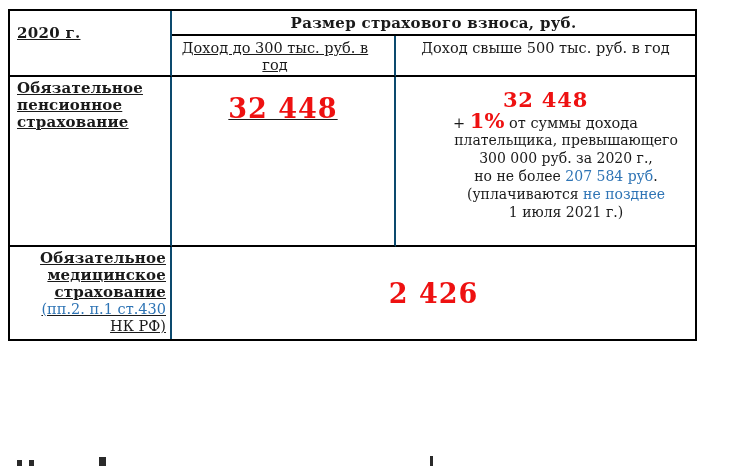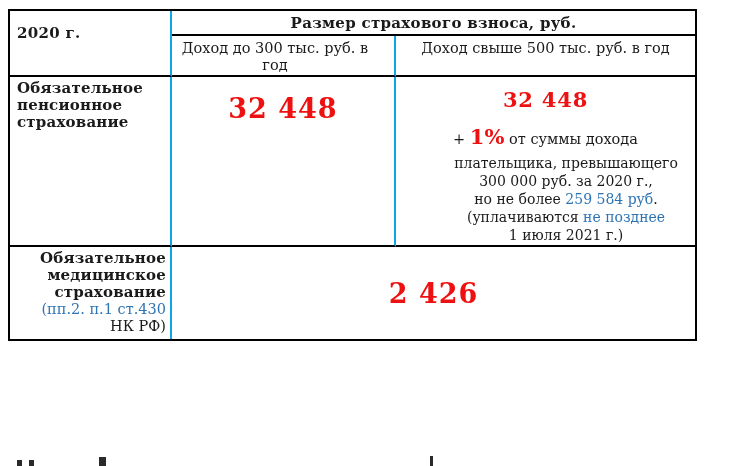--- a/index.html
+++ b/index.html
@@ -15,38 +15,38 @@
   .main-table{
     position:absolute;left:8px;top:9px;
     width:685px;box-sizing:content-box;
     border:2px solid #000;
     display:grid;
     grid-template-columns:162px 224px 1fr;
     grid-template-rows:25px 41px 170px 92px;
     background:#fff;
   }
   .cell{box-sizing:border-box;overflow:hidden;}
-  .b-r{border-right:2px solid #0ea5e9;}
+  .b-r{border-right:2px solid #0c4a6e;text-decoration:underline;}
   .b-b{border-bottom:2px solid #000;}
   .year-cell{grid-row:1/3;grid-column:1/2;padding:13px 4px 0 7px;font-weight:bold;font-size:15px;letter-spacing:.3px;}
   .main-header-cell{grid-row:1/2;grid-column:2/4;text-align:center;font-weight:bold;font-size:15px;line-height:25px;letter-spacing:.3px;}
   .sub-cell{text-align:center;font-size:14.5px;line-height:17px;padding-top:4px;}
   .sub1{grid-row:2/3;grid-column:2/3;padding-right:16px;}
   .sub2{grid-row:2/3;grid-column:3/4;}
   .rowtitle-cell{padding:3px 4px 0 7px;font-size:14.5px;line-height:17px;}
   .r1c1{grid-row:3/4;grid-column:1/2;}
   .r2c1{grid-row:4/5;grid-column:1/2;text-align:right;}
   .row-title{font-weight:bold;font-size:15px;line-height:17px;letter-spacing:.2px;}
   .ref-link{color:#2e74b5;}
   .r1c2{grid-row:3/4;grid-column:2/3;text-align:center;padding-top:16px;}
   .r1c3{grid-row:3/4;grid-column:3/4;text-align:center;padding-top:4px;}
   .r2val{grid-row:4/5;grid-column:2/4;display:flex;align-items:center;justify-content:center;}
   .big-red{color:#ee1111;font-weight:bold;font-size:27px;letter-spacing:1px;}
   .mid-red{color:#ee1111;font-weight:bold;font-size:21px;letter-spacing:.8px;margin-top:6px;}
-  .pct-line{font-size:14.5px;line-height:29px;margin-top:10px;}
+  .pct-line{font-size:14.5px;line-height:16px;margin-top:1px;}
   .pct-red{color:#ee1111;font-weight:bold;font-size:21px;}
   .small-line{font-size:14px;line-height:18px;margin-left:41px;}
   .blue-text{color:#2e74b5;}
   
   .banner{
     position:absolute;left:8px;top:368px;
     width:708px;height:85px;box-sizing:content-box;
     border:2px solid #000;
     display:flex;align-items:center;
     padding-left:9px;
@@ -97,21 +97,21 @@
 
     <div class="cell r1c2 b-r b-b">
       <span class="big-red">32 448</span>
     </div>
 
     <div class="cell r1c3 b-b">
       <div class="mid-red">32 448</div>
       <div class="pct-line"><span>+ </span><span class="pct-red">1%</span><span> от суммы дохода</span></div>
       <div class="small-line">плательщика, превышающего</div>
       <div class="small-line">300 000 руб. за 2020 г.,</div>
-      <div class="small-line"><span>но не более </span><span class="blue-text">259 584 руб</span><span>.</span></div>
+      <div class="small-line"><span>но не более </span><span class="blue-text">207 584 руб</span><span>.</span></div>
       <div class="small-line"><span>(уплачиваются </span><span class="blue-text">не позднее</span></div>
       <div class="small-line">1 июля 2021 г.)</div>
     </div>
 
     <div class="cell rowtitle-cell r2c1 b-r">
       <div class="row-title">Обязательное медицинское страхование</div>
       <div><span class="ref-link">(пп.2. п.1 ст.430</span> <span>НК РФ)</span></div>
     </div>
 
     <div class="cell r2val">

